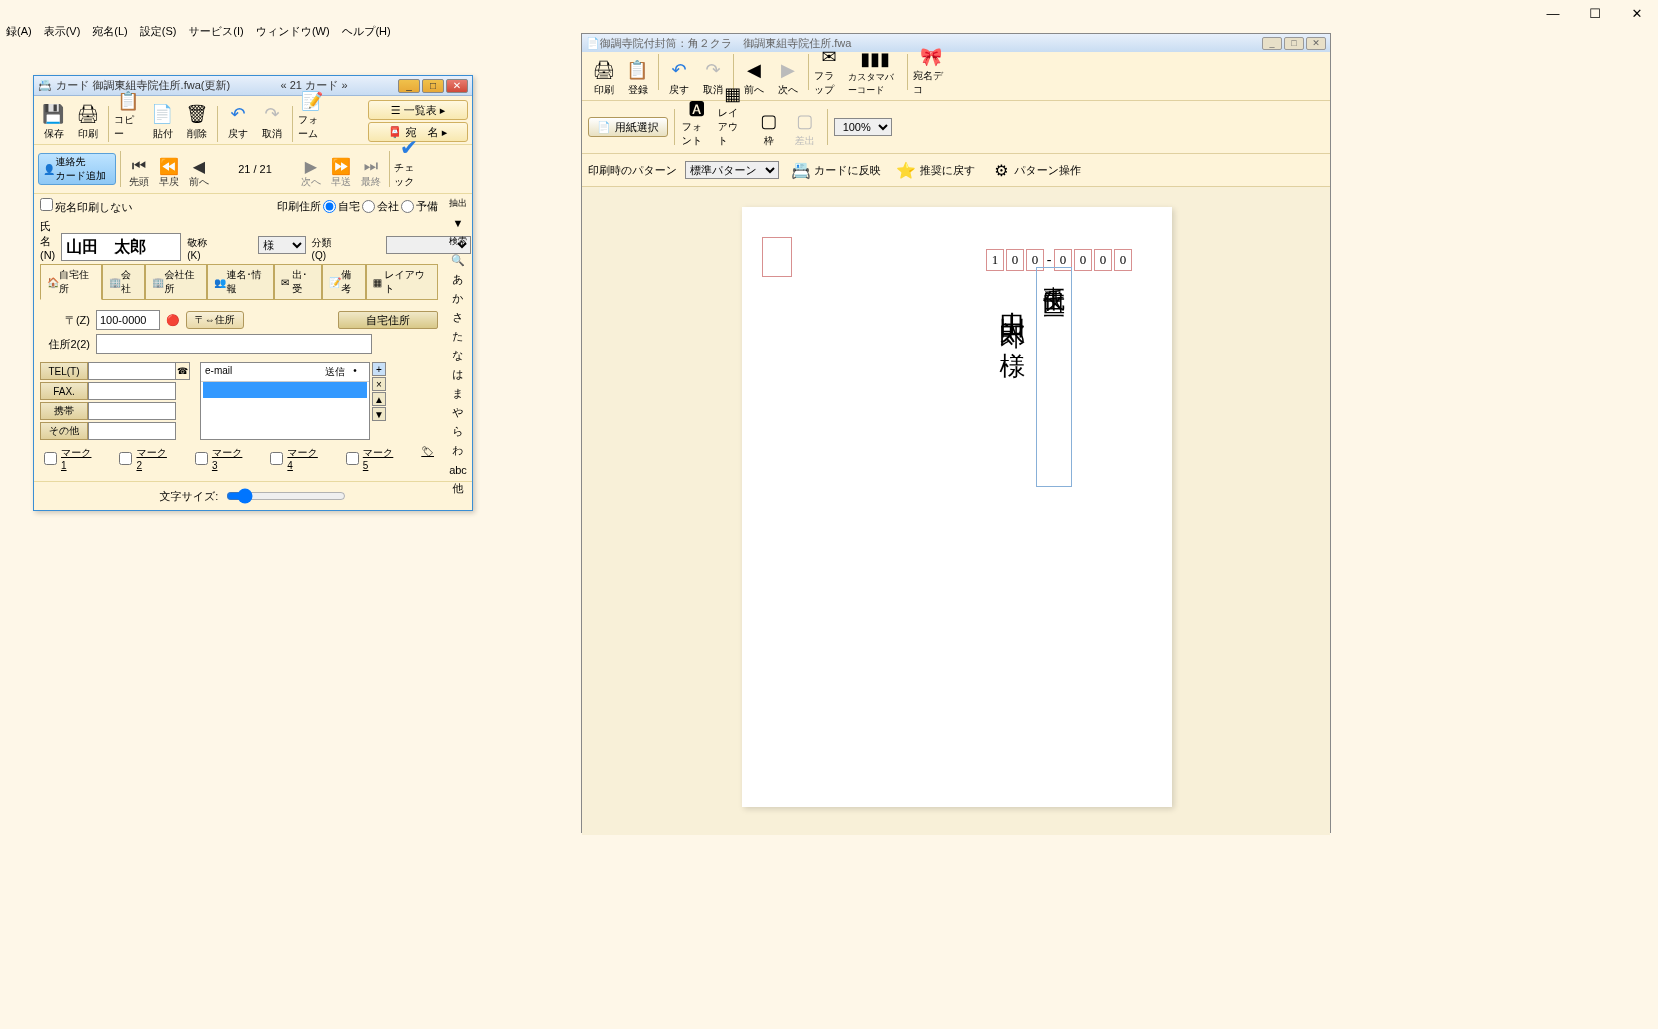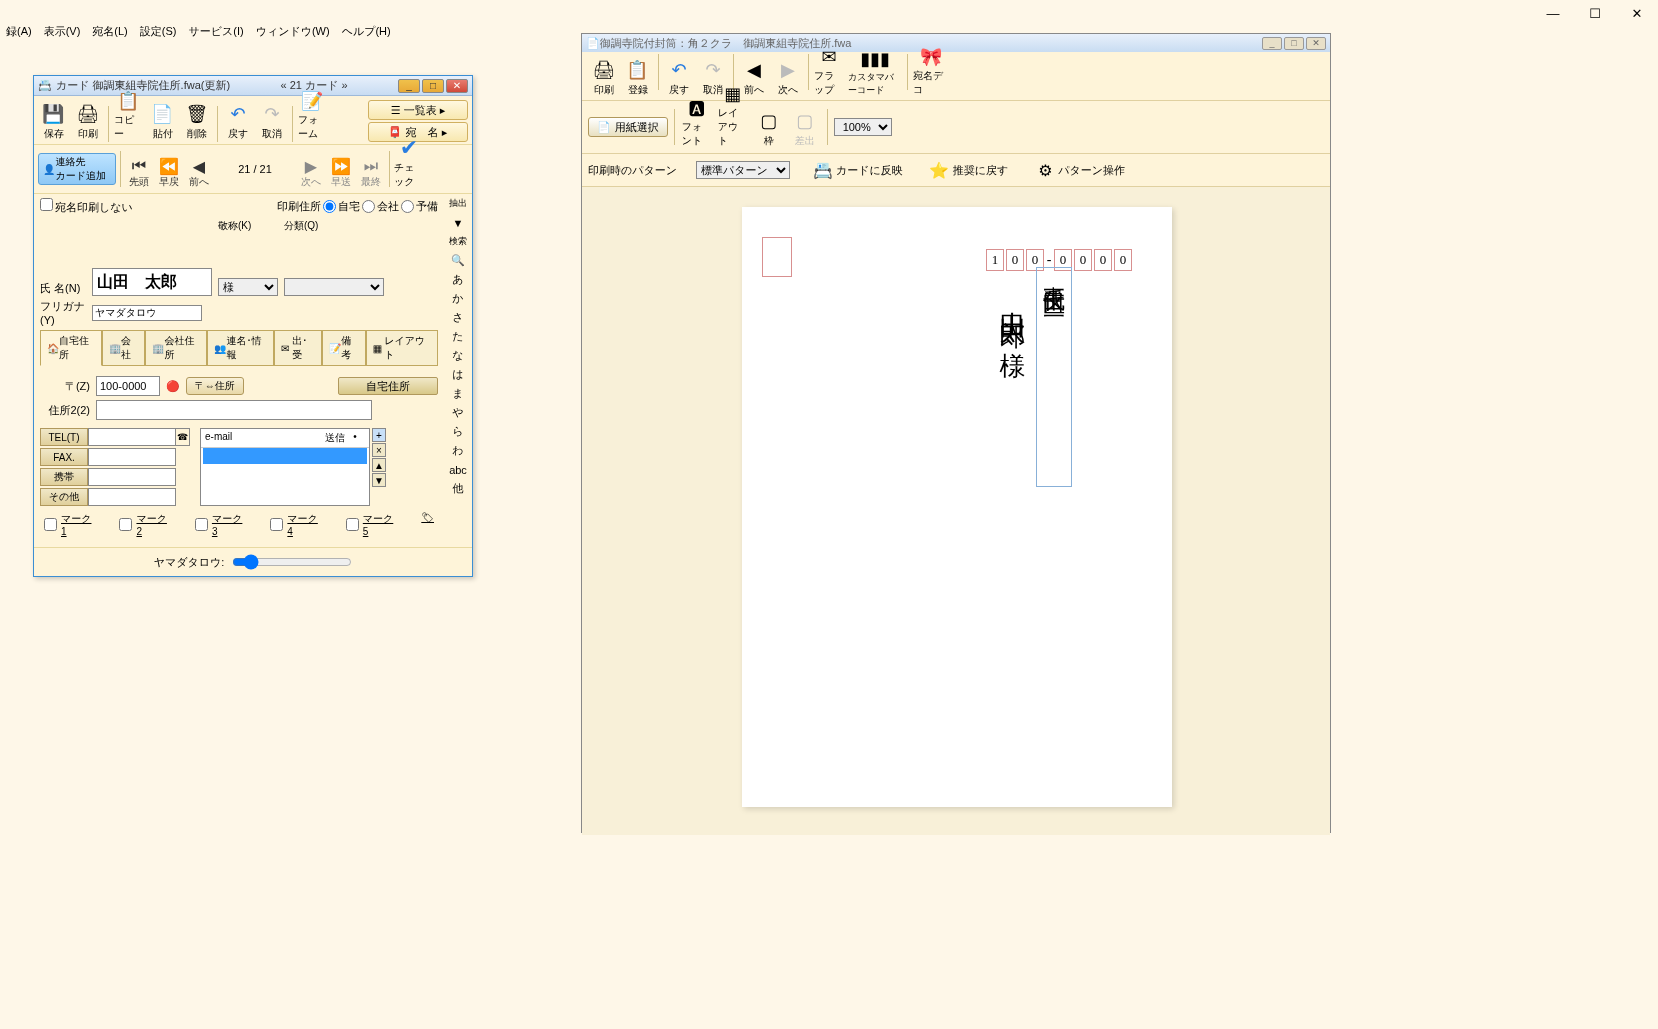--- a/index.html
+++ b/index.html
@@ -42,21 +42,21 @@
 
 .card-body { padding: 4px 6px; background: #fef4d9; position: relative; }
 .toprow { display: flex; align-items: center; gap: 8px; margin-bottom: 4px; }
 .toprow label { font-size: 11px; }
 .radiogrp { display: flex; gap: 2px; font-size: 11px; margin-left: auto; }
 .radiogrp label { display: flex; align-items: center; }
 
 .name-row { display: flex; align-items: flex-end; gap: 6px; margin-bottom: 3px; }
 .name-lbl { width: 46px; font-size: 11px; }
 .name-input { width: 120px; height: 28px; border: 1px solid #888; font-size: 16px; font-weight: bold; padding: 0 4px; font-family: 'MS Mincho', serif; }
-.small-col { display: flex; flex-direction: column; font-size: 10px; gap: 45px; }
+.small-col { display: flex; flex-direction: row; font-size: 10px; gap: 45px; }
 .small-col select, .small-col input { width: 60px; height: 18px; font-size: 11px; border: 1px solid #888; }
 .small-col.wide select { width: 100px; }
 
 .kana-row { display: flex; align-items: center; gap: 6px; margin-bottom: 4px; }
 .kana-input { width: 110px; height: 16px; border: 1px solid #888; font-size: 10px; padding: 0 2px; }
 
 .tabs { display: flex; border-bottom: 1px solid #c0a860; margin-bottom: 6px; }
 .tab { padding: 3px 6px; font-size: 10px; border: 1px solid #c0a860; border-bottom: none; background: #f8efd0; cursor: pointer; display: flex; align-items: center; gap: 2px; }
 .tab.active { background: #fef4d9; border-bottom: 1px solid #fef4d9; margin-bottom: -1px; }
 .tab .tabico { width: 10px; height: 10px; }
@@ -96,21 +96,21 @@
 .side-index .si-lbl { font-size: 9px; }
 
 
 .prev-window { position: absolute; left: 581px; top: 33px; width: 750px; height: 800px; background: #fef4d9; border: 1px solid #888; }
 .prev-title { height: 18px; background: linear-gradient(#e8f0fb,#c8dcf2); display: flex; align-items: center; padding: 0 4px; font-size: 11px; color: #666; }
 .prev-title .winbtns { margin-left: auto; display: flex; gap: 2px; }
 .prev-title .winbtn { width: 20px; height: 13px; border: 1px solid #999; border-radius: 2px; background: #e8e0c8; display: flex; align-items: center; justify-content: center; font-size: 9px; cursor: pointer; }
 
 .prev-tb1 { display: flex; padding: 2px 6px; background: #fef4d9; border-bottom: 1px solid #e0d0a0; gap: 2px; }
 .prev-tb2 { display: flex; padding: 4px 6px; background: #fef4d9; border-bottom: 1px solid #e0d0a0; gap: 4px; align-items: center; }
-.prev-tb3 { display: flex; padding: 4px 6px; background: #fef4d9; border-bottom: 1px solid #e0d0a0; gap: 19px; align-items: center; font-size: 11px; }
+.prev-tb3 { display: flex; padding: 4px 6px; background: #fef4d9; border-bottom: 1px solid #e0d0a0; gap: 8px; align-items: center; font-size: 11px; }
 .paperbtn { height: 20px; padding: 0 8px; background: linear-gradient(#fff,#e8e0c0); border: 1px solid #b0985c; border-radius: 3px; font-size: 11px; cursor: pointer; display: flex; align-items: center; gap: 4px; }
 .zoom-sel { width: 58px; height: 18px; font-size: 11px; border: 1px solid #888; text-align: center; }
 .pat-sel { width: 94px; height: 18px; font-size: 11px; border: 1px solid #888; }
 .prev-action { display: flex; align-items: center; gap: 3px; font-size: 11px; cursor: pointer; padding: 2px 4px; }
 .prev-action .paicon { width: 20px; height: 20px; display: flex; align-items: center; justify-content: center; font-size: 16px; }
 
 .canvas-area { flex: 1; background: #f8f0d8; height: calc(100% - 150px); position: relative; overflow: hidden; }
 .envelope { position: absolute; left: 160px; top: 20px; width: 430px; height: 600px; background: #fff; box-shadow: 2px 2px 6px rgba(0,0,0,0.15); }
 .sender-box { position: absolute; left: 20px; top: 30px; width: 30px; height: 40px; border: 1px solid #d89090; }
 .postal-boxes { position: absolute; right: 40px; top: 42px; display: flex; gap: 2px; }
@@ -279,24 +279,20 @@
       <div class="small-col">
         <span>敬称(K)</span>
         <select><option>様</option></select>
       </div>
       <div class="small-col wide">
         <span>分類(Q)</span>
         <select><option></option></select>
       </div>
     </div>
 
-    <div class="kana-row">
-      <div class="name-lbl">フリガナ(Y)</div>
-      <input class="kana-input" value="ヤマダタロウ" style="">
-    </div>
 
     <div class="tabs">
       <div class="tab active">
             <span class="tabico">🏠</span>
             <span>自宅住所</span>
           </div>
       <div class="tab">
             <span class="tabico">🏢</span>
             <span>会社</span>
           </div>
@@ -395,21 +391,21 @@
               <input type="checkbox" style="">
               <span>マーク5</span>
             </label>
         <span style="margin-left:auto">🏷</span>
       </div>
     </div>
     </div>
   </div>
 
   <div class="card-footer">
-    <span>ヤマダタロウ:</span>
+    <span>文字サイズ:</span>
     <input type="range" class="font-slider" min="0" max="100" value="10" style="">
   </div>
 </div>
 
 <div class="prev-window">
   <div class="prev-title">
     <span>📄</span>
     <span>御調寺院付封筒：角２クラ　御調東組寺院住所.fwa</span>
     <div class="winbtns">
       <div class="winbtn">_</div>

